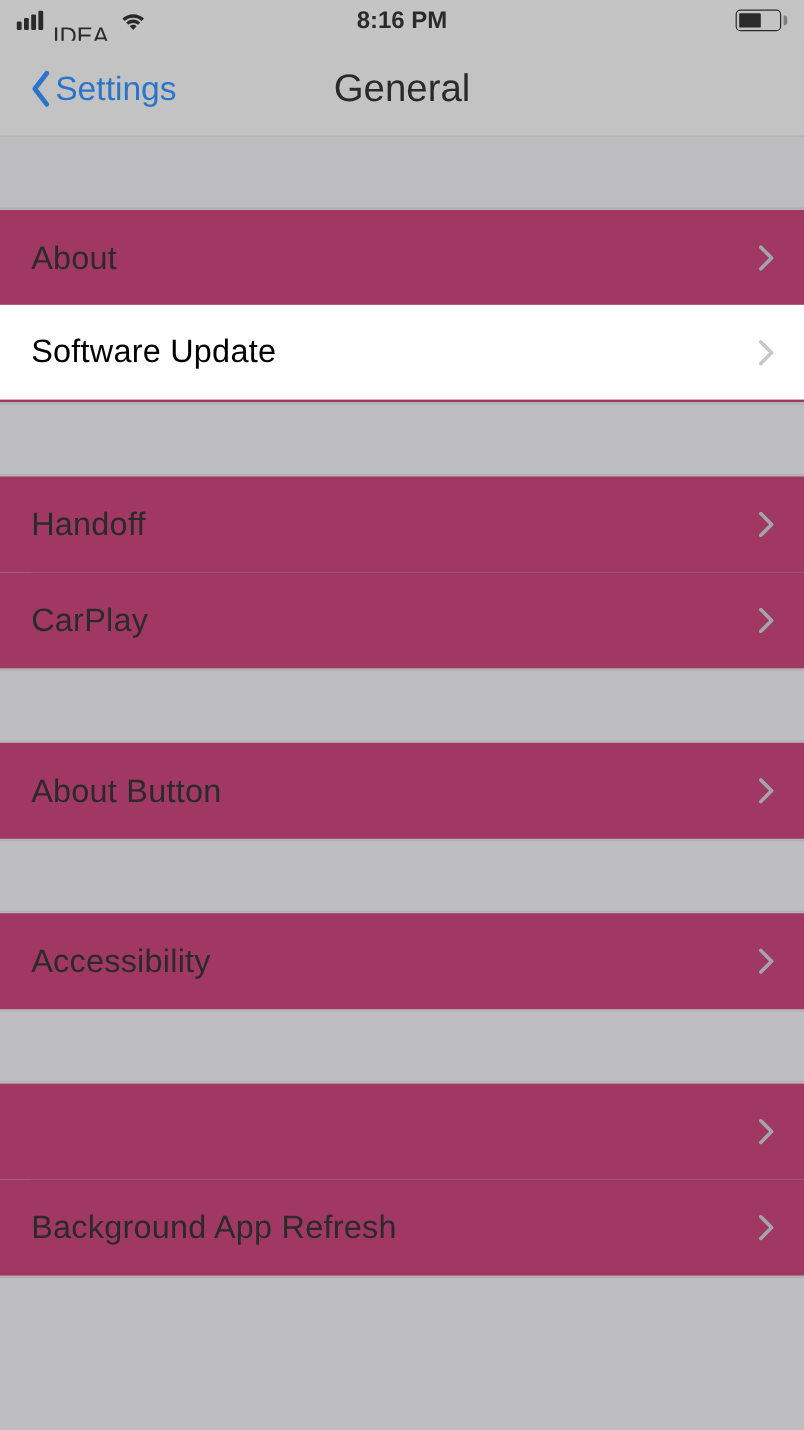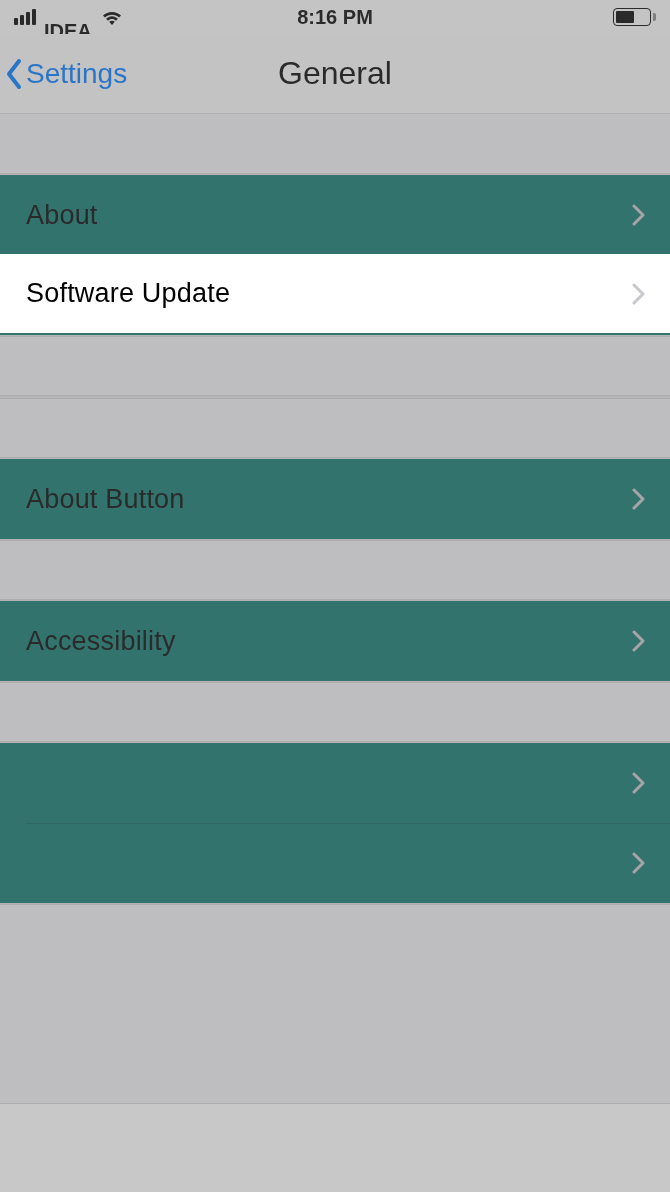--- a/index.html
+++ b/index.html
@@ -68,21 +68,21 @@
       width: 4px;
       background: #000;
       border-radius: 1px;
     }
     .signal-bars span:nth-child(1){height:7px}
     .signal-bars span:nth-child(2){height:10px}
     .signal-bars span:nth-child(3){height:13px}
     .signal-bars span:nth-child(4){height:16px}
     .carrier {
       font-size: 20px;
-      font-weight: 700;
+      font-weight: 400;
       margin-top: 28px;
     }
     .wifi-icon svg { display:block; }
     .status-center {
       position: absolute;
       left: 50%;
       transform: translateX(-50%);
       font-size: 20px;
       font-weight: 600;
       text-align: right;
@@ -119,21 +119,21 @@
       margin-left: 2px;
       opacity: .45;
     }
 
     
     .nav-bar {
       height: 80px;
       background: #f7f7f7;
       display:flex;
       align-items:center;
-      padding: 0 4px;
+      padding: 0 24px;
       border-bottom: 1px solid rgba(0,0,0,0.12);
       position: relative;
     }
     .nav-back {
       display:flex;
       align-items:center;
       gap: 2px;
       color: #007aff;
       font-size: 28px;
     }
@@ -156,21 +156,21 @@
     .spacer.small { height: 60px; border-top: 1px solid rgba(0,0,0,0.12); }
     .group {
       background: #fff;
     }
     .row {
       height: 80px;
       display:flex;
       align-items:center;
       padding: 0 24px 0 26px;
       position: relative;
-      background: #0f766e;
+      background: #be185d;
     }
     .row + .row::before {
       content:"";
       position:absolute;
       top:0;
       left:26px;
       right:0;
       height:1px;
       background: rgba(0,0,0,0.14);
     }
@@ -255,20 +255,36 @@
     <span class="chev">
         <svg width="14" height="22" viewBox="0 0 14 22">
           <polyline points="2,2 11,11 2,20" fill="none" stroke="#c7c7cc" stroke-width="3" stroke-linecap="round" stroke-linejoin="round"></polyline>
         </svg>
       </span>
   </div>
 </div>
 
 <div class="spacer small"></div>
 <div class="group group-border">
+  <div class="row">
+    <span class="label">Handoff</span>
+    <span class="chev">
+        <svg width="14" height="22" viewBox="0 0 14 22">
+          <polyline points="2,2 11,11 2,20" fill="none" stroke="#c7c7cc" stroke-width="3" stroke-linecap="round" stroke-linejoin="round"></polyline>
+        </svg>
+      </span>
+  </div>
+  <div class="row">
+    <span class="label">CarPlay</span>
+    <span class="chev">
+        <svg width="14" height="22" viewBox="0 0 14 22">
+          <polyline points="2,2 11,11 2,20" fill="none" stroke="#c7c7cc" stroke-width="3" stroke-linecap="round" stroke-linejoin="round"></polyline>
+        </svg>
+      </span>
+  </div>
 </div>
 
 <div class="spacer small"></div>
 <div class="group group-border">
   <div class="row">
     <span class="label">About Button</span>
     <span class="chev">
         <svg width="14" height="22" viewBox="0 0 14 22">
           <polyline points="2,2 11,11 2,20" fill="none" stroke="#c7c7cc" stroke-width="3" stroke-linecap="round" stroke-linejoin="round"></polyline>
         </svg>
@@ -291,20 +307,21 @@
 <div class="spacer small"></div>
 <div class="group group-border">
   <div class="row">
     <span class="chev">
         <svg width="14" height="22" viewBox="0 0 14 22">
           <polyline points="2,2 11,11 2,20" fill="none" stroke="#c7c7cc" stroke-width="3" stroke-linecap="round" stroke-linejoin="round"></polyline>
         </svg>
       </span>
   </div>
   <div class="row">
+    <span class="label">Background App Refresh</span>
     <span class="chev">
         <svg width="14" height="22" viewBox="0 0 14 22">
           <polyline points="2,2 11,11 2,20" fill="none" stroke="#c7c7cc" stroke-width="3" stroke-linecap="round" stroke-linejoin="round"></polyline>
         </svg>
       </span>
   </div>
 </div>
 <div class="spacer small" style="height:200px"></div>
 
 </body></html>

